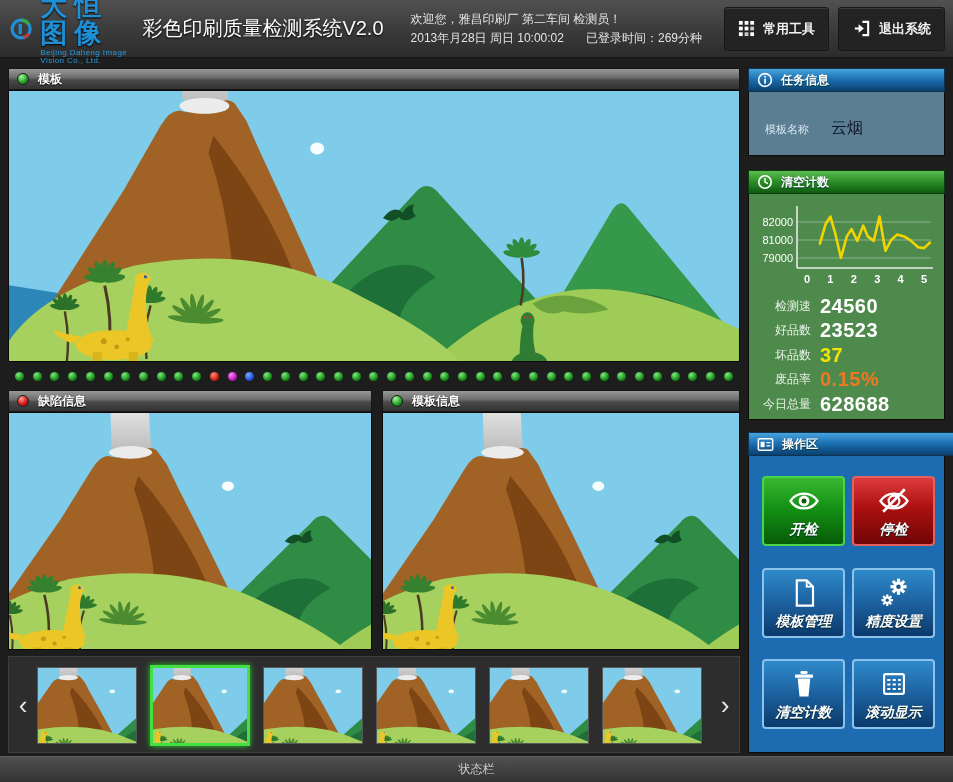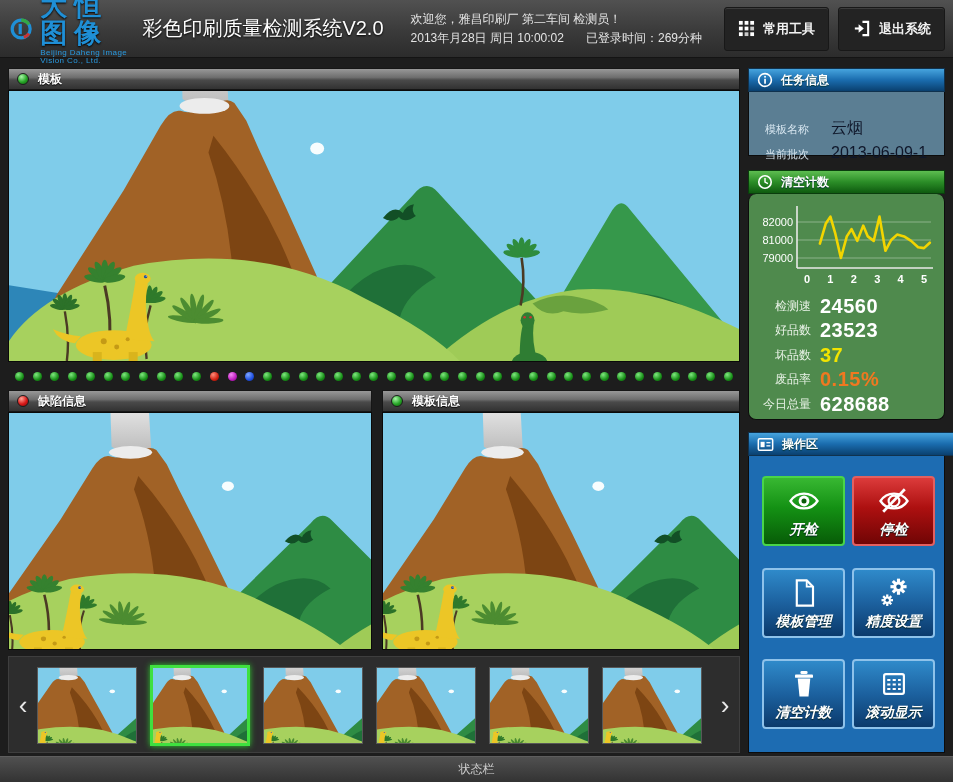--- a/index.html
+++ b/index.html
@@ -913,34 +913,30 @@
       <rect x="8.1" y="7.6" width="1.9" height="5.6" fill="#fff"></rect>
       <rect x="8.1" y="4.4" width="1.9" height="1.9" fill="#fff"></rect>
     </svg>
     <span>任务信息</span>
   </div>
   <div class="rbody task-body" style="left:748px;top:92px;width:197px;height:64px;">
     <div class="task-row">
       <span class="task-label">模板名称</span>
       <span class="task-value">云烟</span>
     </div>
-    <div class="task-row">
-      <span class="task-label">当前批次</span>
-      <span class="task-value">2013-06-09-1</span>
-    </div>
   </div>
 
   <div class="rhdr green" style="left:748px;top:170px;width:197px;">
     <svg width="16" height="16" viewBox="0 0 18 18">
       <circle cx="9" cy="9" r="7" fill="none" stroke="#fff" stroke-width="1.8"></circle>
       <path d="M9,4.5 V9 L12.3,10.8" fill="none" stroke="#fff" stroke-width="1.6"></path>
     </svg>
     <span>清空计数</span>
   </div>
-  <div class="rbody det-body" style="left:748px;top:194px;width:197px;height:226px;border-radius:8px;">
+  <div class="rbody det-body" style="left:748px;top:194px;width:197px;height:226px;">
     <div id="chart" style="position:absolute;left:4px;top:6px;"><svg width="188" height="96" viewBox="0 0 188 96">
           <line x1="44" y1="22" x2="178" y2="22" stroke="#ffffff" stroke-opacity="0.35" stroke-width="1"></line>
           <text x="40" y="26" text-anchor="end" font-size="11" fill="#ffffff">82000</text>
           <line x1="44" y1="40" x2="178" y2="40" stroke="#ffffff" stroke-opacity="0.35" stroke-width="1"></line>
           <text x="40" y="44" text-anchor="end" font-size="11" fill="#ffffff">81000</text>
           <line x1="44" y1="58" x2="178" y2="58" stroke="#ffffff" stroke-opacity="0.35" stroke-width="1"></line>
           <text x="40" y="62" text-anchor="end" font-size="11" fill="#ffffff">79000</text>
           <line x1="44" y1="6" x2="44" y2="68" stroke="#e9e9e9" stroke-width="1.6"></line>
           <line x1="44" y1="68" x2="180" y2="68" stroke="#e9e9e9" stroke-width="1.6"></line>
           <text x="54" y="83" text-anchor="middle" font-size="11" font-weight="bold" fill="#ffffff">0</text>

